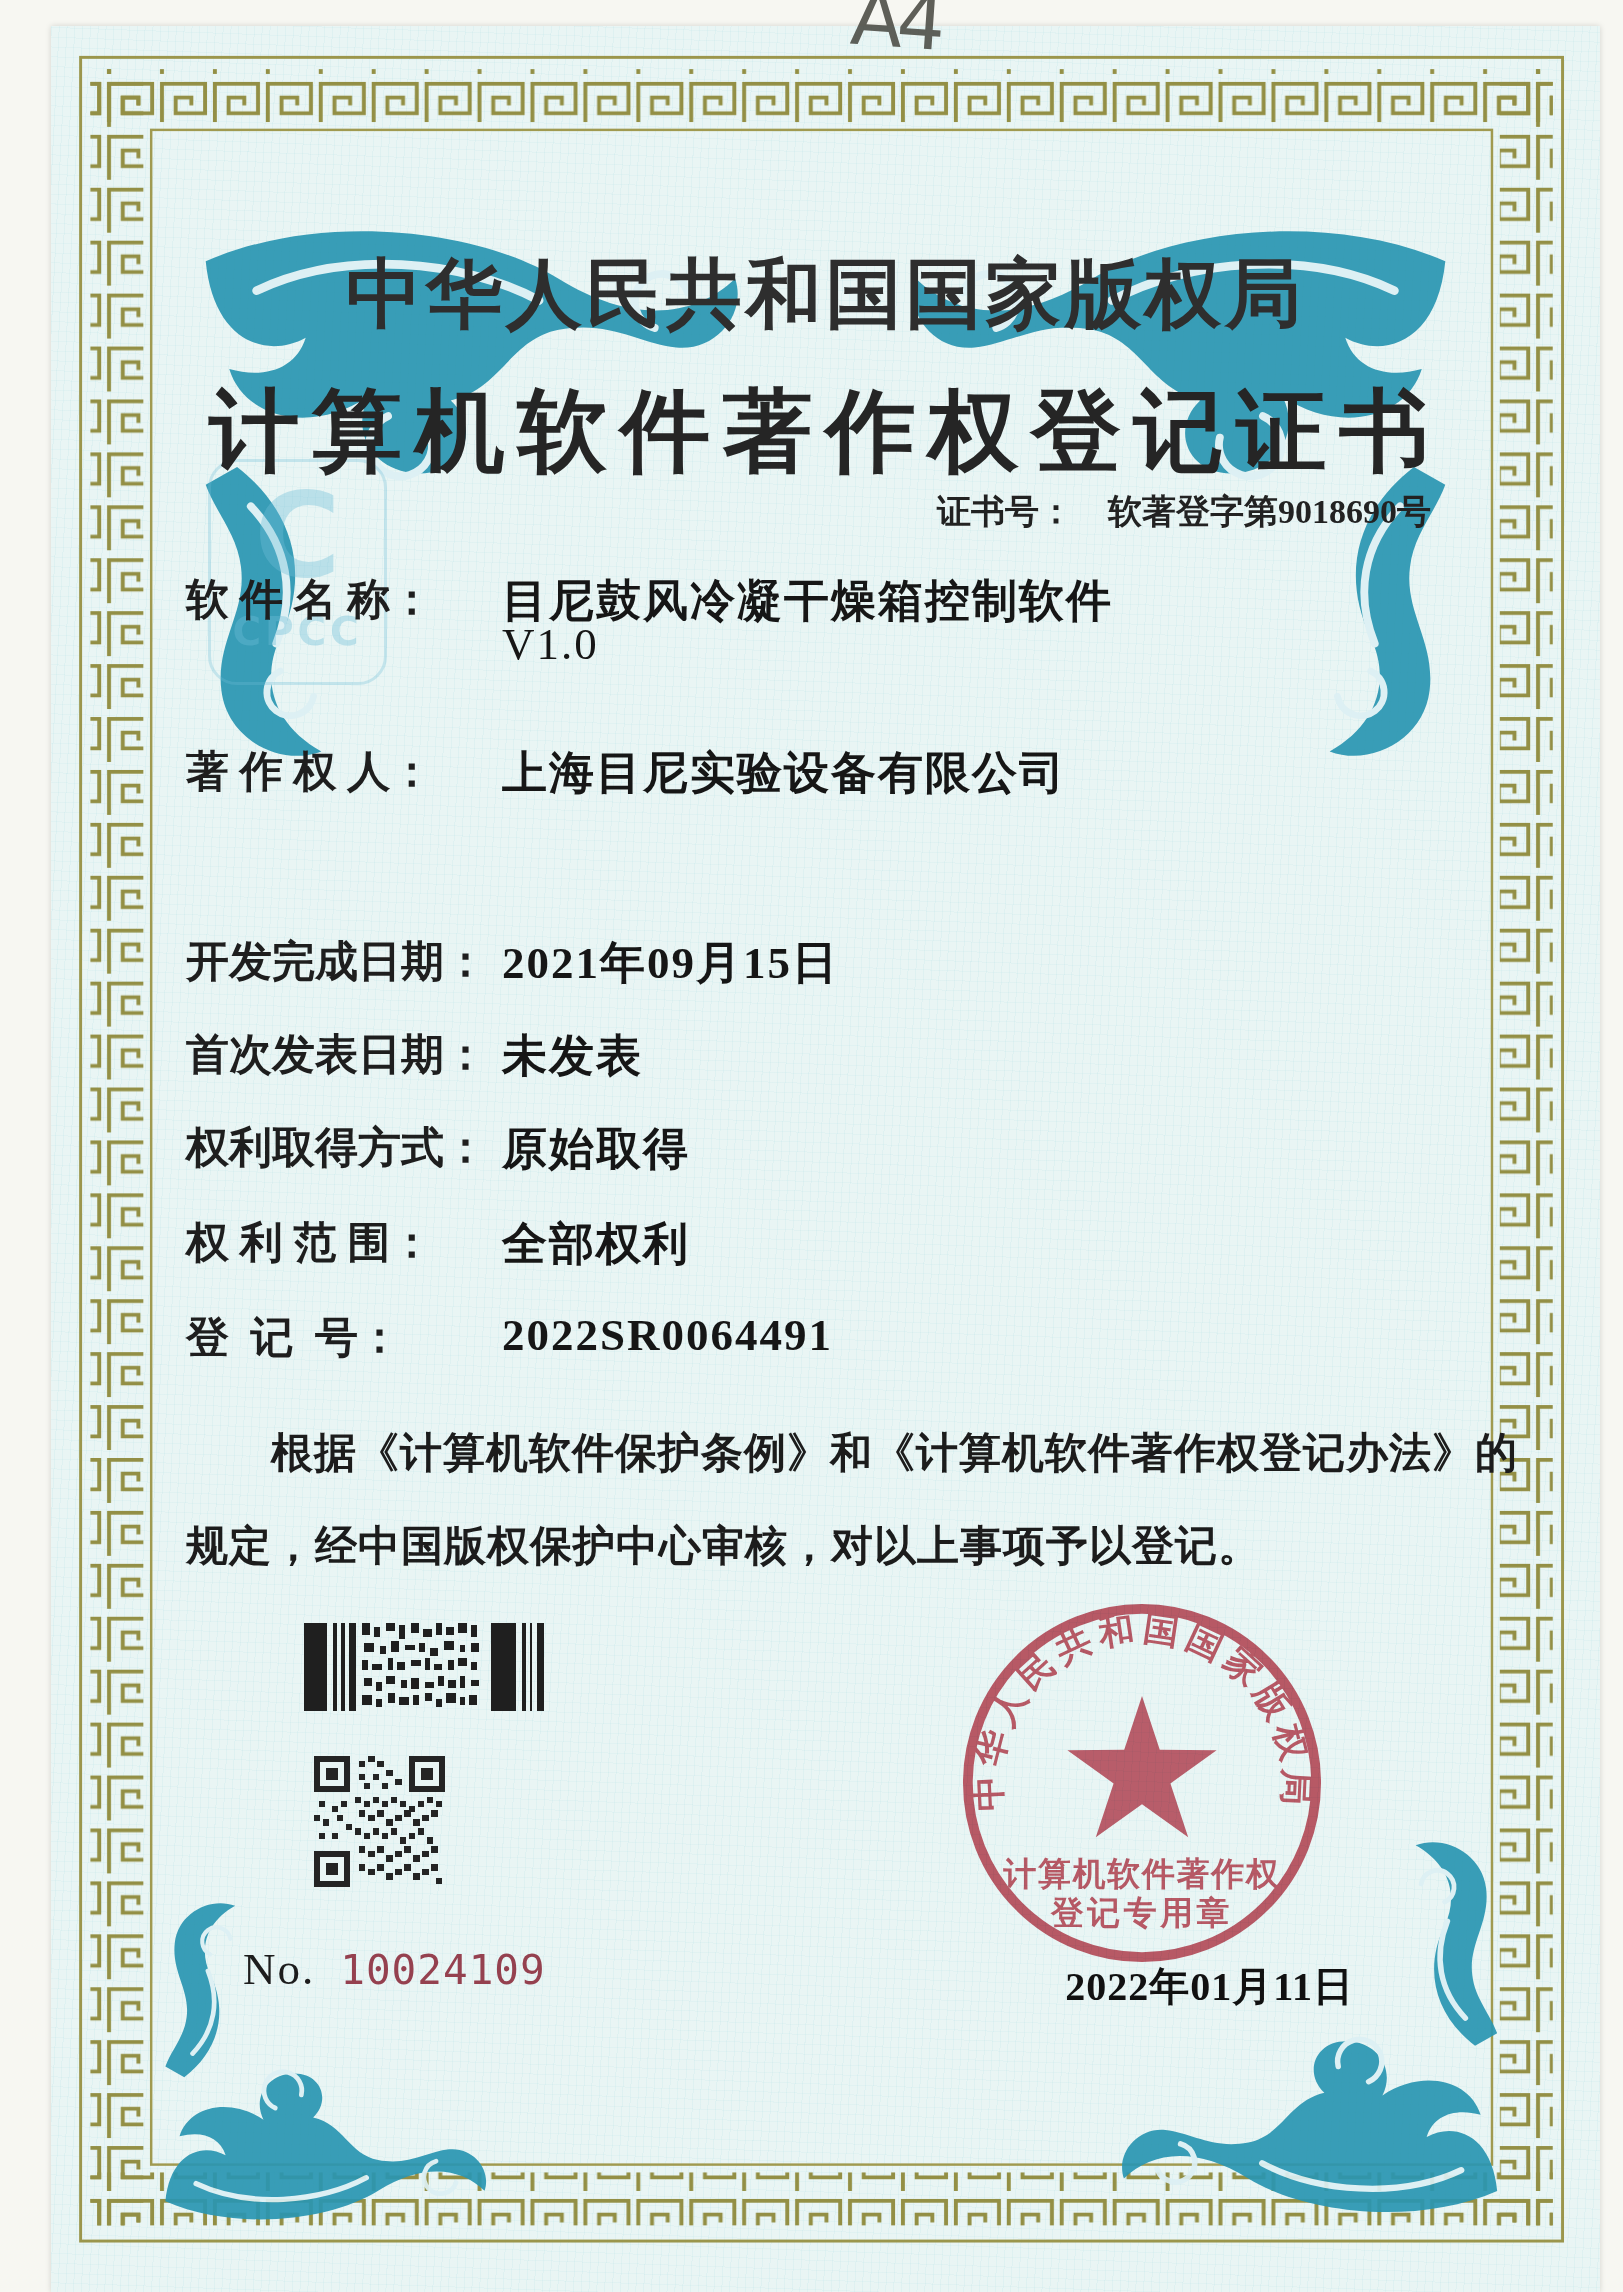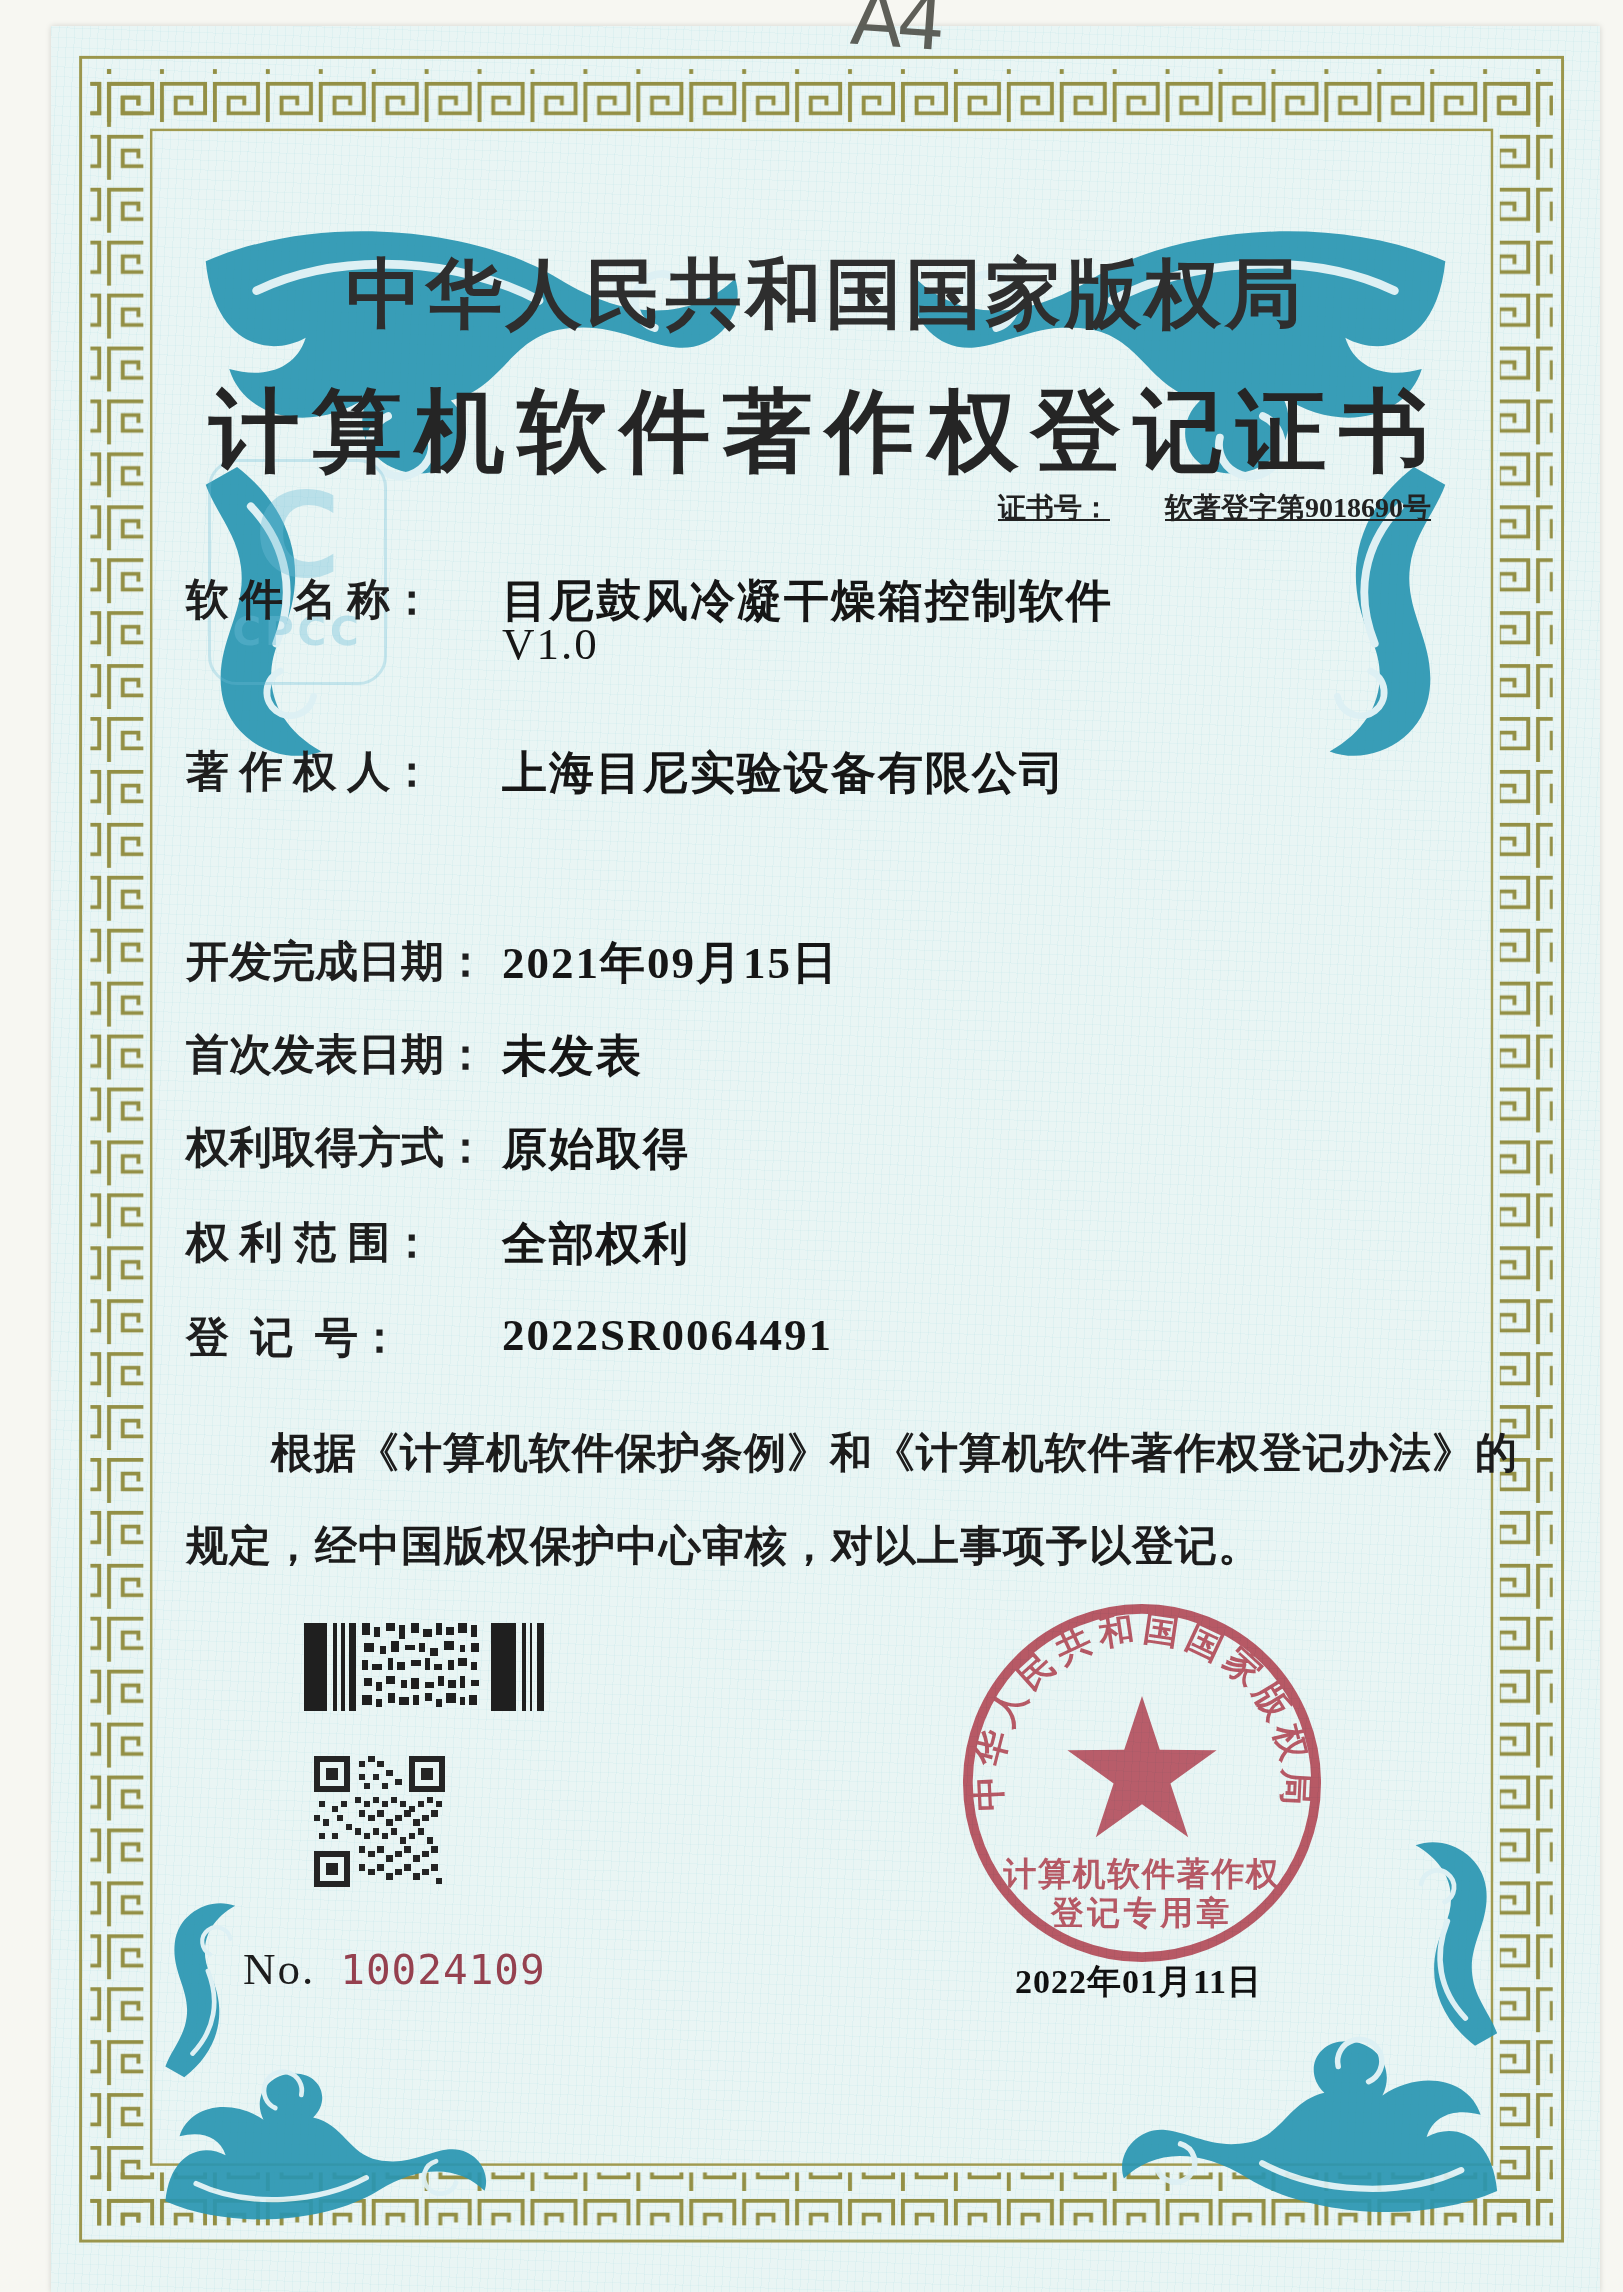--- a/index.html
+++ b/index.html
@@ -31,21 +31,21 @@
   .authority{
     position:absolute;left:0;top:218px;width:100%;text-align:center;
     font-size:76px;font-weight:700;color:#2e2e2e;letter-spacing:3.9px;
   }
   .cert-title{
     position:absolute;left:0;top:345px;width:100%;text-align:center;
     font-size:90px;font-weight:700;color:#252525;letter-spacing:12.7px;
   }
   .certno{
     position:absolute;top:463px;right:169px;
-    font-size:28px;font-weight:700;color:#222;display:flex;gap:55px;text-decoration:underline;
+    font-size:34px;font-weight:700;color:#222;display:flex;gap:35px;
   }
   .watermark{
     position:absolute;left:157px;top:433px;width:173px;height:220px;
     border:3.9px solid rgba(110,190,215,.30);border-radius:29px;
     color:rgba(110,190,215,.38);text-align:center;
   }
   .watermark .wm-c{
     font-family:"DejaVu Sans",sans-serif;font-size:118px;font-weight:700;line-height:147px;
   }
   .watermark .wm-t{
@@ -67,22 +67,22 @@
   .qrcode{position:absolute;left:263px;top:1730px;width:131px;height:131px;}
   .qrcode svg{width:100%;height:100%;display:block;}
 
   .serial{position:absolute;left:192px;top:1917px;display:flex;align-items:baseline;justify-content:flex-end;}
   .serial .no{font-size:45px;color:#1d1d1d;letter-spacing:2px;}
   .serial .num{
     margin-left:25px;font-family:"DejaVu Sans Mono",monospace;
     font-size:41px;color:#8e3242;letter-spacing:1px;opacity:.92;
   }
   .issue-date{
-    position:absolute;left:872px;top:1933px;width:431px;text-align:center;
-    font-size:34px;font-weight:700;color:#111;letter-spacing:1px;
+    position:absolute;left:872px;top:1933px;width:431px;text-align:right;
+    font-size:40px;font-weight:700;color:#111;letter-spacing:1px;
   }
   .seal{
     position:absolute;left:900px;top:1566px;width:382px;height:382px;
     mix-blend-mode:multiply;opacity:.9;
   }
   .seal svg{width:100%;height:100%;display:block;}
 </style>
 </head>
 <body>
 

